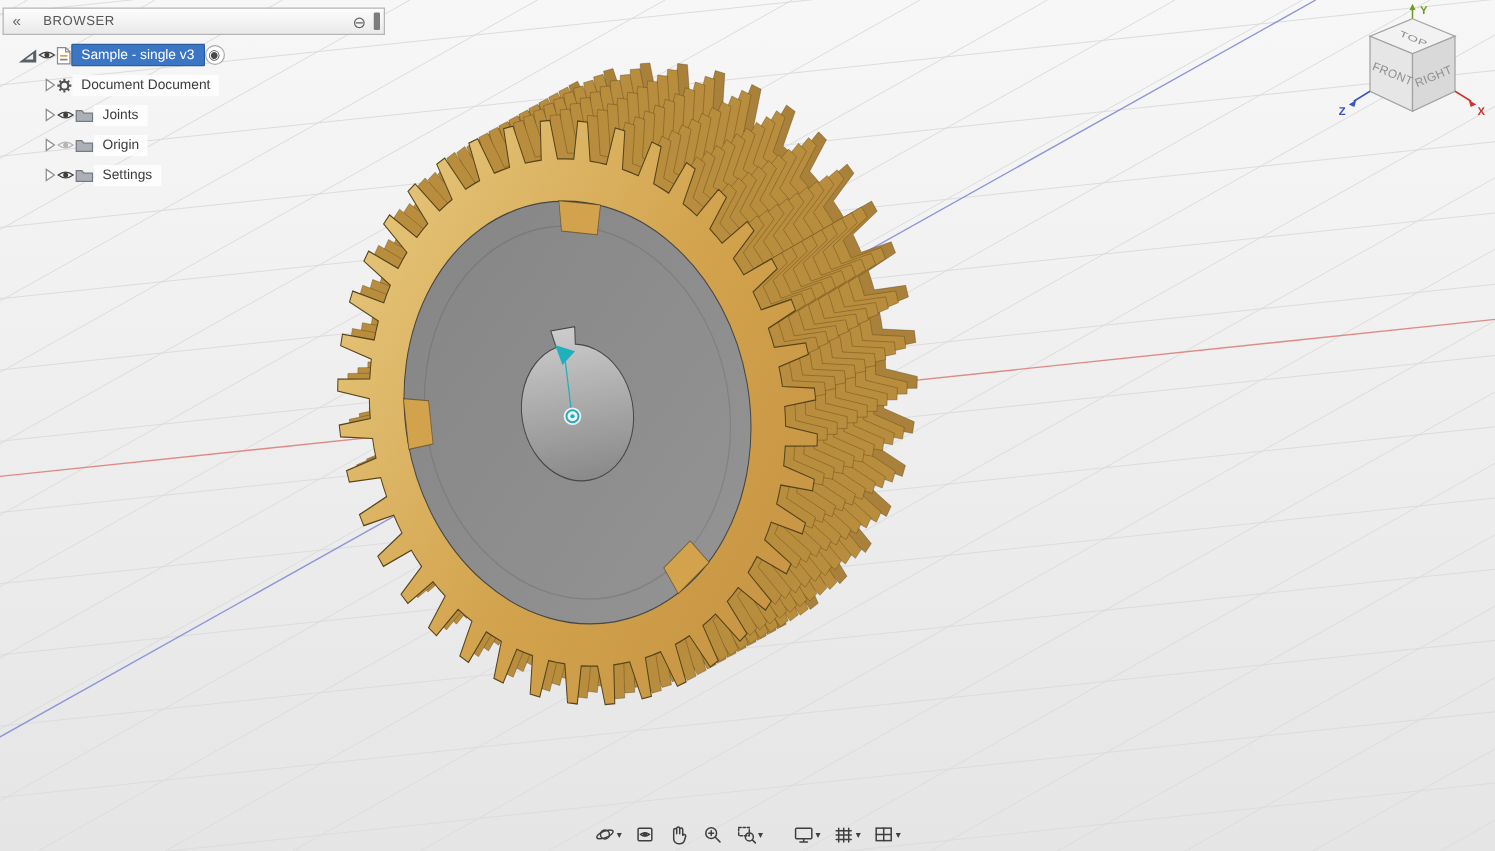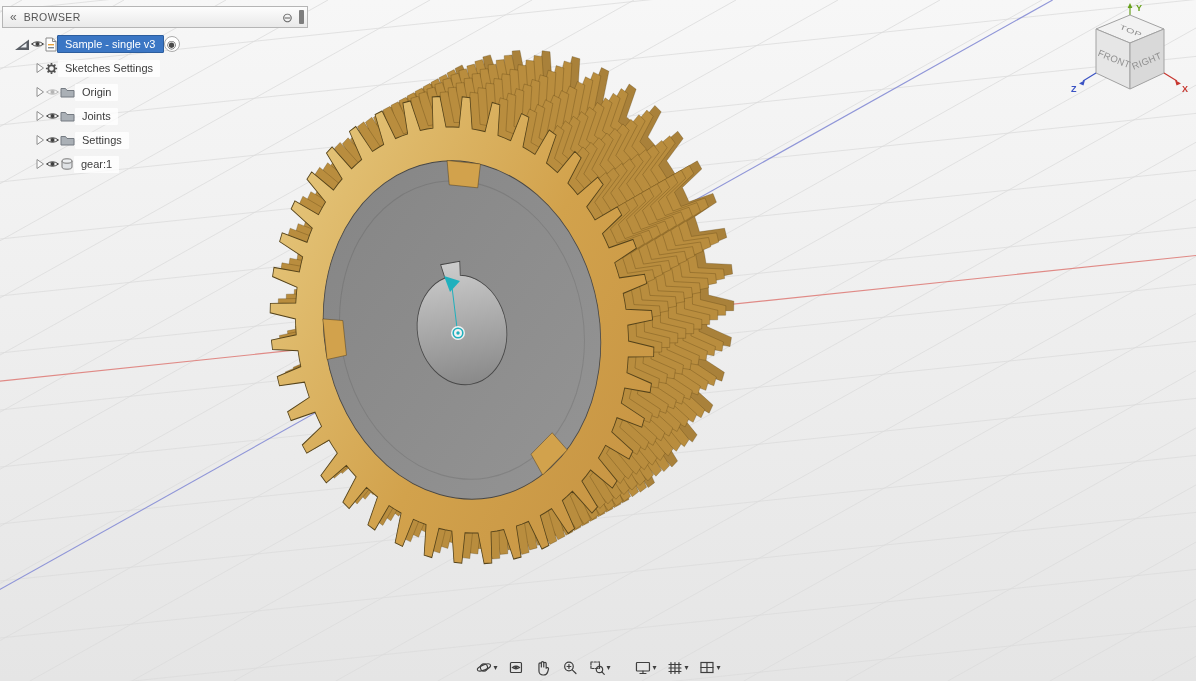--- a/index.html
+++ b/index.html
@@ -2,21 +2,21 @@
 <html><head>
 <meta charset="utf-8">
 <style>
   *{box-sizing:border-box;margin:0;padding:0}
   html,body{width:1196px;height:681px;overflow:hidden;font-family:"Liberation Sans",sans-serif;cursor:default}
   #app{position:relative;width:1196px;height:681px;background:linear-gradient(#f7f7f7,#e5e5e5)}
   #scene{position:absolute;left:0;top:0}
   .panel-bar{position:absolute;height:22px;width:306px;background:linear-gradient(#fdfdfd,#e9e9e9);border:1px solid #b5b5b5;display:flex;align-items:center;font-size:10.5px;color:#555}
   #browser-bar{left:2px;top:6px}
   #comments-bar{left:2px;bottom:4px}
-  .bar-title{margin-left:7px;letter-spacing:.4px}
+  .bar-title{margin-left:18px;letter-spacing:.4px}
   .spacer{flex:1}
   .bar-glyph{font-size:13px;color:#666;margin-right:6px;line-height:1}
   .collapse-glyph{font-size:12px;color:#666;margin-left:7px;line-height:1}
   .nub{width:5px;height:14px;background:#7d7d7d;border-radius:1px;margin-right:3px}
   #tree{position:absolute;left:2px;top:32px;width:306px;font-size:11px;color:#333}
   .row{display:flex;align-items:center;height:24px;gap:0}
   .row.root{padding-left:12px}
   .row.lvl{padding-left:33px}
   .chip{background:rgba(255,255,255,0.78);padding:2.5px 7px;border-radius:1px;color:#3c3c3c;white-space:nowrap}
   .chip.selected{background:#3b76c4;border:1px solid #2c5d9d;color:#fff;padding:2px 7px}
@@ -192,28 +192,42 @@
       <svg class="ic" viewBox="0 0 10 12" width="10" height="12">
           <polygon points="2,1.5 8.5,6 2,10.5" fill="#fbfbfb" stroke="#8f8f8f"></polygon>
         </svg>
       <svg class="ic" viewBox="0 0 14 14" width="13" height="13">
         <g stroke="#4f4f4f" stroke-width="1.8" fill="none">
           <circle cx="7" cy="7" r="3.4"></circle>
           <path d="M7 1 V3 M7 11 V13 M1 7 H3 M11 7 H13 M2.8 2.8 L4.2 4.2 M9.8 9.8 L11.2 11.2 M11.2 2.8 L9.8 4.2 M4.2 9.8 L2.8 11.2"></path>
         </g>
           <circle cx="7" cy="7" r="1.4" fill="#f4f4f4"></circle>
       </svg>
-      <span class="chip">Sketches Settings</span>
+      <span class="chip">Document Document</span>
     </div>
 
 
     <div class="row lvl">
       <svg class="ic" viewBox="0 0 10 12" width="10" height="12">
           <polygon points="2,1.5 8.5,6 2,10.5" fill="#fbfbfb" stroke="#8f8f8f"></polygon>
         </svg>
+      <svg class="ic" viewBox="0 0 15 10" width="15" height="10">
+        <path d="M1.5 5 Q7.5 0.5 13.5 5 Q7.5 9.5 1.5 5 Z" fill="none" stroke="#3f3f3f"></path>
+          <circle cx="7.5" cy="5" r="2" fill="#3f3f3f"></circle>
+      </svg>
+      <svg class="ic" viewBox="0 0 15 12" width="15" height="12">
+          <path d="M1 11 V2.5 H5.5 L7 4.5 H14 V11 Z" fill="#aab0b6" stroke="#757b82"></path>
+        </svg>
+      <span class="chip">Joints</span>
+    </div>
+
+    <div class="row lvl">
+      <svg class="ic" viewBox="0 0 10 12" width="10" height="12">
+          <polygon points="2,1.5 8.5,6 2,10.5" fill="#fbfbfb" stroke="#8f8f8f"></polygon>
+        </svg>
       <svg class="ic dim" viewBox="0 0 15 10" width="15" height="10">
         <path d="M1.5 5 Q7.5 0.5 13.5 5 Q7.5 9.5 1.5 5 Z" fill="none" stroke="#3f3f3f"></path>
           <circle cx="7.5" cy="5" r="2" fill="#3f3f3f"></circle>
       </svg>
       <svg class="ic" viewBox="0 0 15 12" width="15" height="12">
           <path d="M1 11 V2.5 H5.5 L7 4.5 H14 V11 Z" fill="#aab0b6" stroke="#757b82"></path>
         </svg>
       <span class="chip">Origin</span>
     </div>
 
@@ -221,51 +235,23 @@
       <svg class="ic" viewBox="0 0 10 12" width="10" height="12">
           <polygon points="2,1.5 8.5,6 2,10.5" fill="#fbfbfb" stroke="#8f8f8f"></polygon>
         </svg>
       <svg class="ic" viewBox="0 0 15 10" width="15" height="10">
         <path d="M1.5 5 Q7.5 0.5 13.5 5 Q7.5 9.5 1.5 5 Z" fill="none" stroke="#3f3f3f"></path>
           <circle cx="7.5" cy="5" r="2" fill="#3f3f3f"></circle>
       </svg>
       <svg class="ic" viewBox="0 0 15 12" width="15" height="12">
           <path d="M1 11 V2.5 H5.5 L7 4.5 H14 V11 Z" fill="#aab0b6" stroke="#757b82"></path>
         </svg>
-      <span class="chip">Joints</span>
-    </div>
-
-    <div class="row lvl">
-      <svg class="ic" viewBox="0 0 10 12" width="10" height="12">
-          <polygon points="2,1.5 8.5,6 2,10.5" fill="#fbfbfb" stroke="#8f8f8f"></polygon>
-        </svg>
-      <svg class="ic" viewBox="0 0 15 10" width="15" height="10">
-        <path d="M1.5 5 Q7.5 0.5 13.5 5 Q7.5 9.5 1.5 5 Z" fill="none" stroke="#3f3f3f"></path>
-          <circle cx="7.5" cy="5" r="2" fill="#3f3f3f"></circle>
-      </svg>
-      <svg class="ic" viewBox="0 0 15 12" width="15" height="12">
-          <path d="M1 11 V2.5 H5.5 L7 4.5 H14 V11 Z" fill="#aab0b6" stroke="#757b82"></path>
-        </svg>
       <span class="chip">Settings</span>
     </div>
 
-    <div class="row lvl">
-      <svg class="ic" viewBox="0 0 10 12" width="10" height="12">
-          <polygon points="2,1.5 8.5,6 2,10.5" fill="#fbfbfb" stroke="#8f8f8f"></polygon>
-        </svg>
-      <svg class="ic" viewBox="0 0 15 10" width="15" height="10">
-        <path d="M1.5 5 Q7.5 0.5 13.5 5 Q7.5 9.5 1.5 5 Z" fill="none" stroke="#3f3f3f"></path>
-          <circle cx="7.5" cy="5" r="2" fill="#3f3f3f"></circle>
-      </svg>
-      <svg class="ic" viewBox="0 0 14 14" width="14" height="14">
-        <path d="M2 4 L2 10 A5 2.2 0 0 0 12 10 L12 4" fill="#dfe2e5" stroke="#777"></path>
-        <ellipse cx="7" cy="4" rx="5" ry="2.2" fill="#eceef0" stroke="#777"></ellipse>
-      </svg>
-      <span class="chip">gear:1</span>
-    </div>
 
   </div>
 
   <svg id="viewcube" width="124" height="104" viewBox="0 0 124 104">
     <line x1="62" y1="13" x2="62" y2="4" stroke="#67a11b" stroke-width="1.2"></line>
     <polygon points="62,1 59.6,6 64.4,6" fill="#67a11b"></polygon>
     <text x="68" y="9" font-size="9" font-weight="bold" fill="#67a11b">Y</text>
 
     <polygon points="62,13 96,27 62,41 28,27" fill="#f2f2f2" stroke="#a2a2a2"></polygon>
     <polygon points="28,27 62,41 62,87 28,71" fill="#e6e6e6" stroke="#a2a2a2"></polygon>

